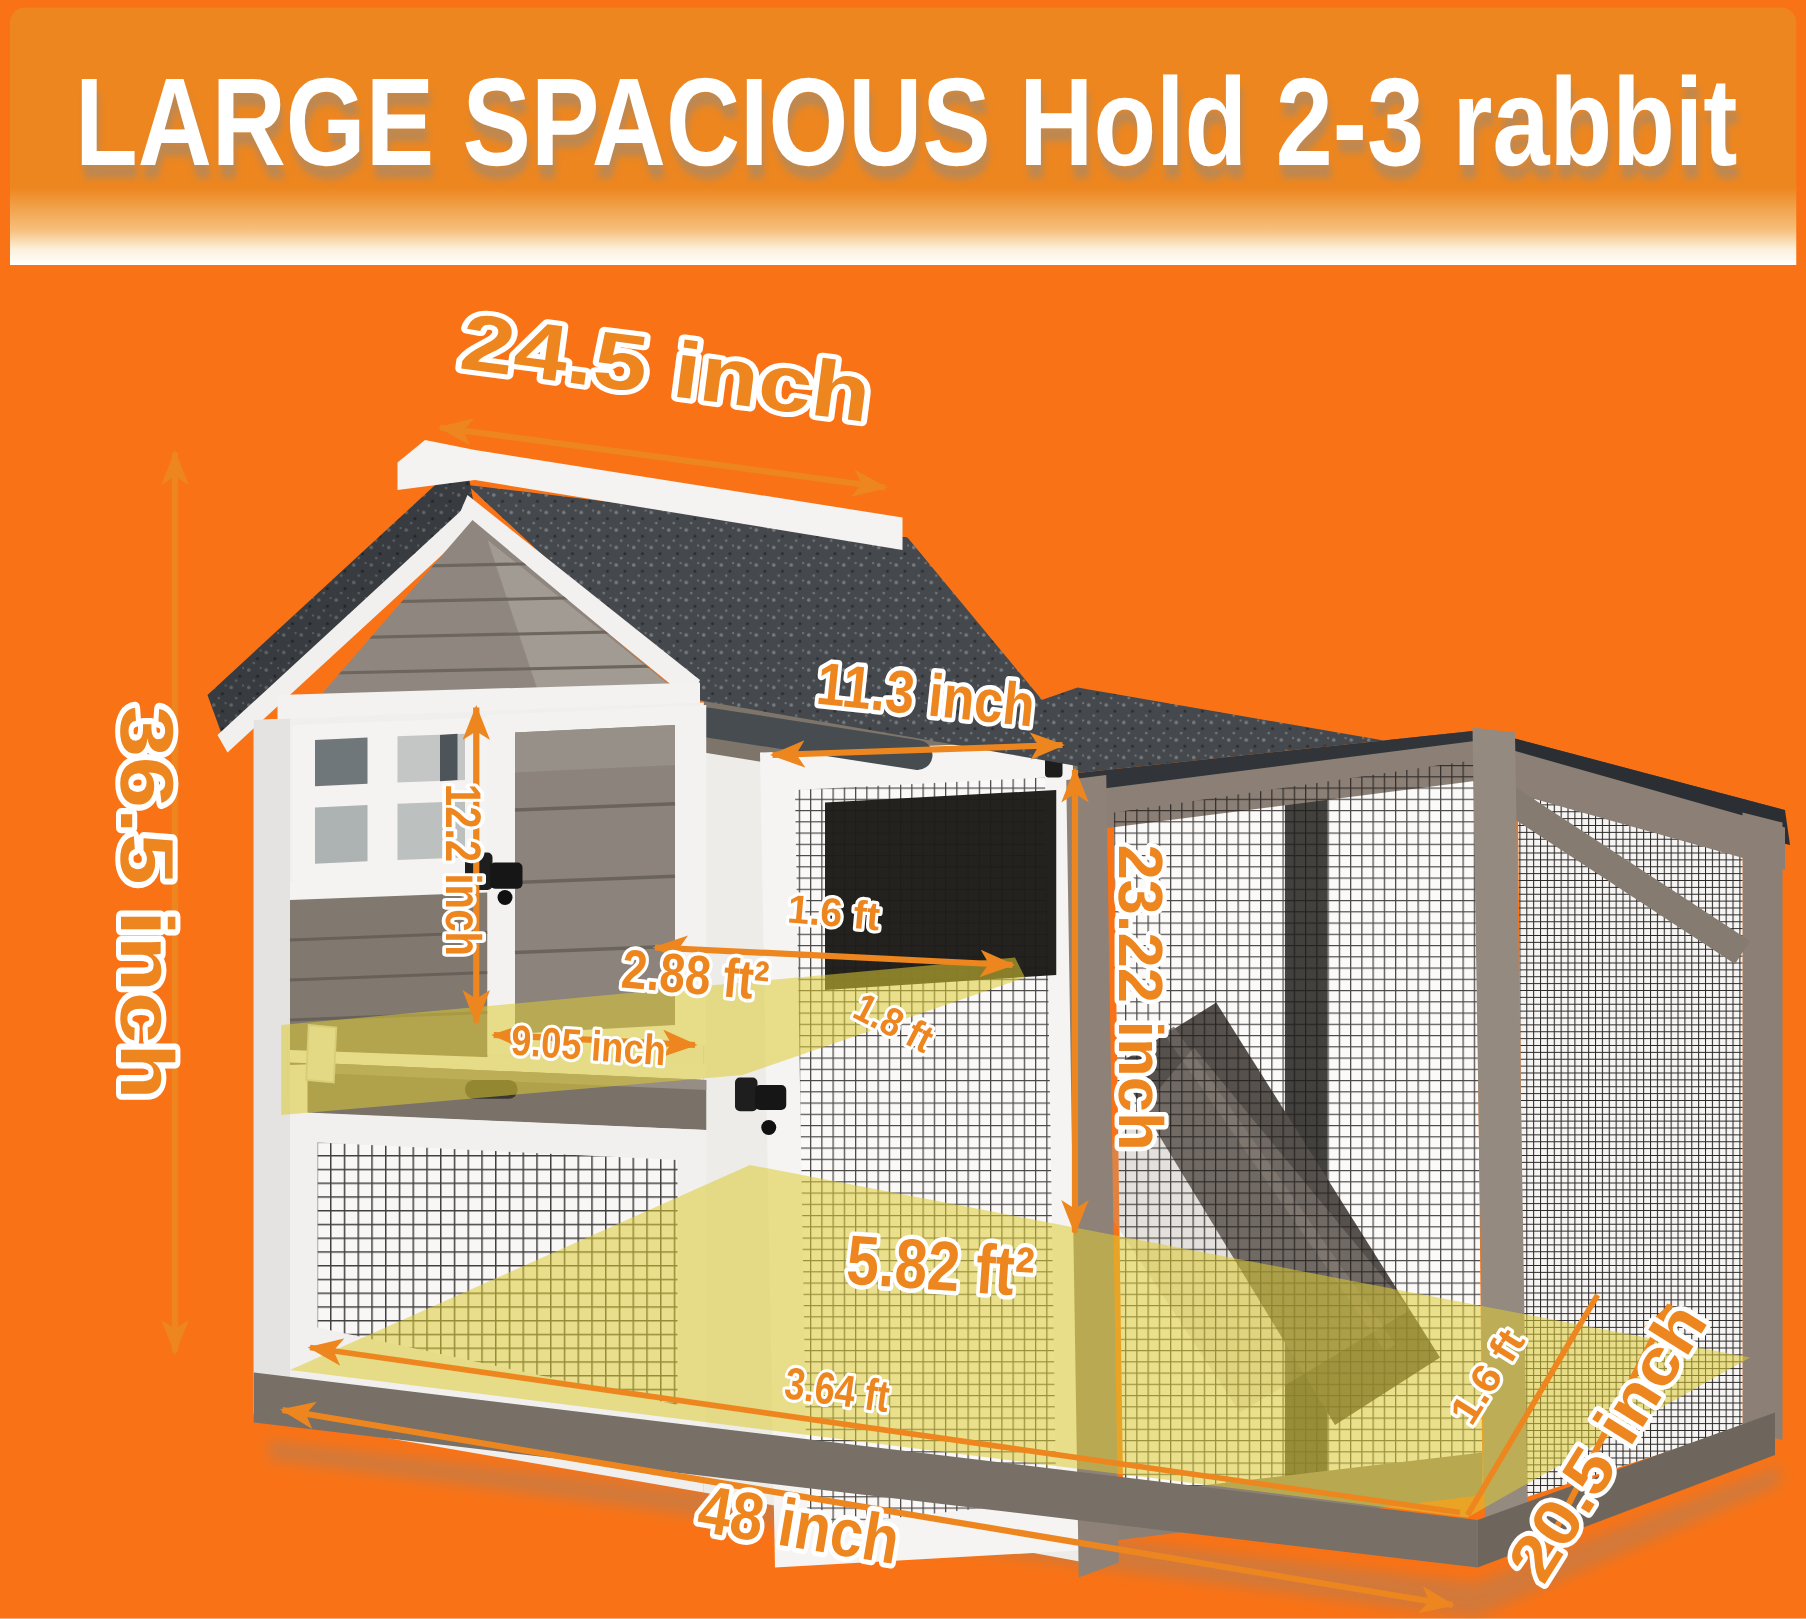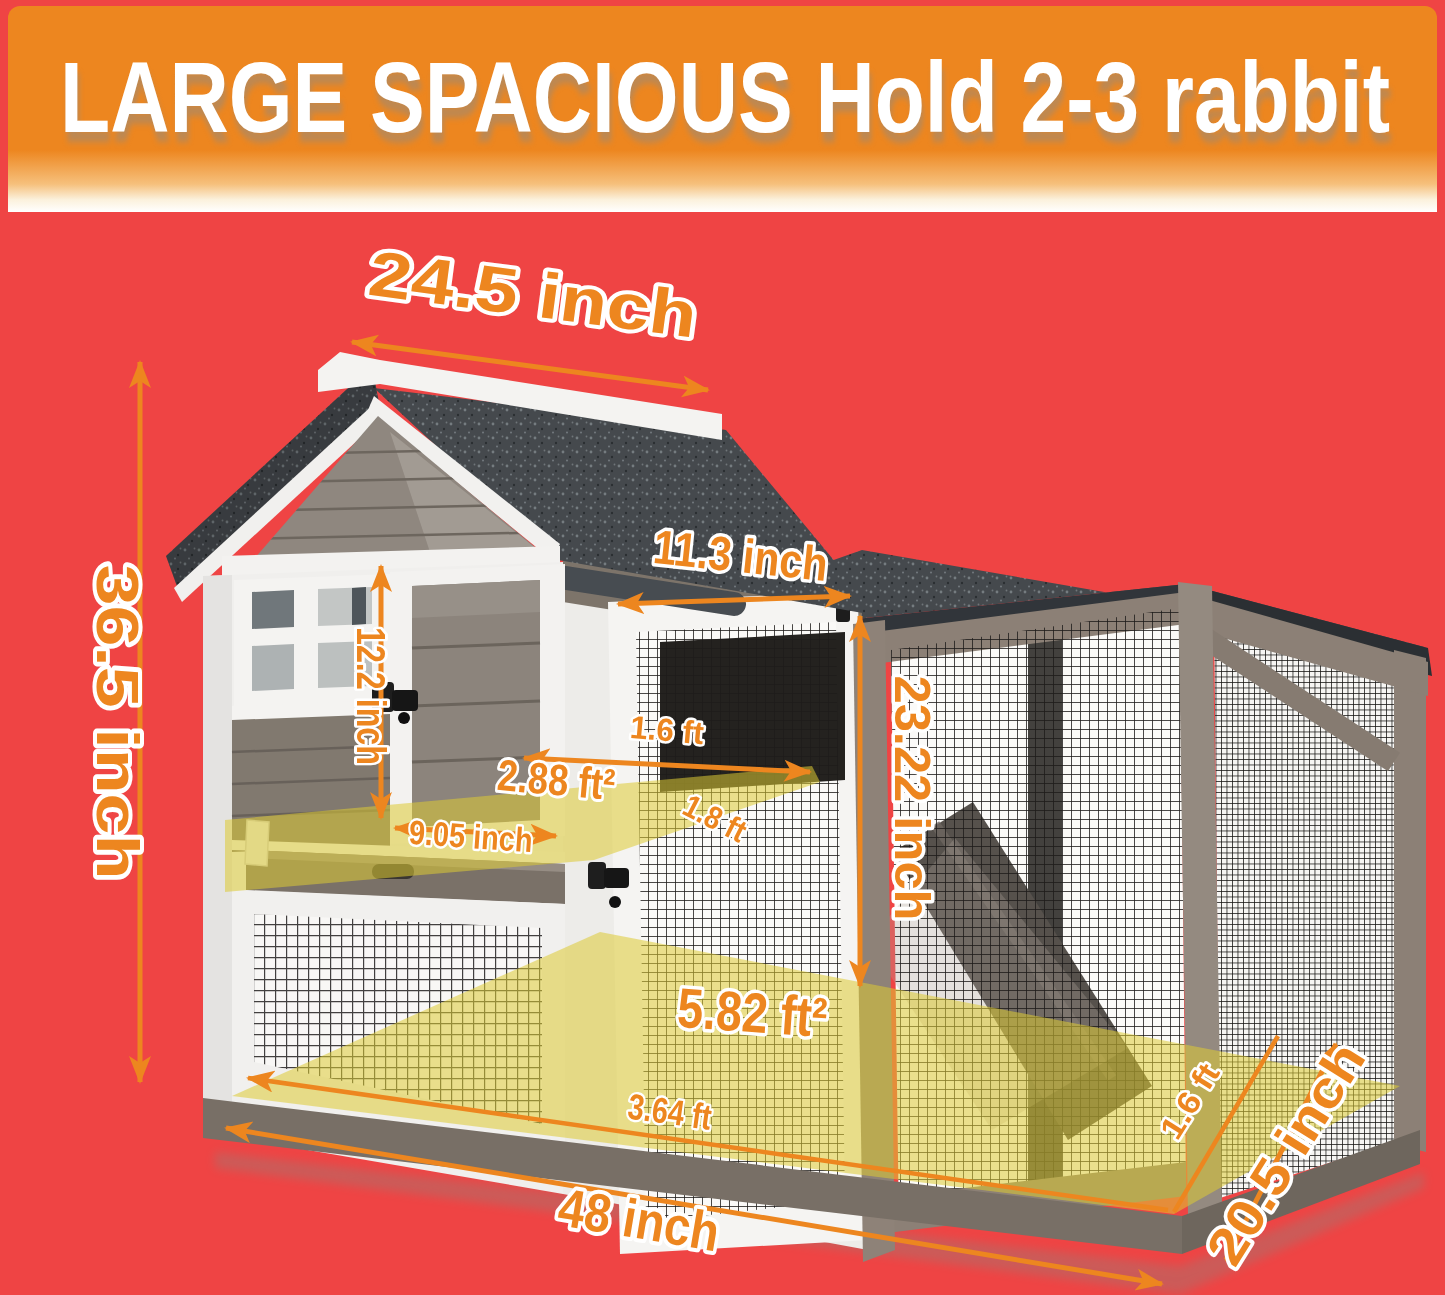--- a/index.html
+++ b/index.html
@@ -1,16 +1,16 @@
 <!DOCTYPE html>
 <html><head>
 <meta charset="utf-8">
 <style>
   html,body{margin:0;padding:0;background:#ffffff;}
-  .stage{position:relative;width:1445px;height:1295px;background:#ef4444;overflow:hidden;
+  .stage{position:relative;width:1445px;height:1295px;background:#f97316;overflow:hidden;
          font-family:"Liberation Sans","DejaVu Sans",sans-serif;}
   svg{display:block}
   .dim{font-family:"Liberation Sans","DejaVu Sans",sans-serif;font-weight:700;
        fill:#ED861F;stroke:#FFFFFF;paint-order:stroke;stroke-linejoin:round;}
   .bannertxt{font-family:"Liberation Sans","DejaVu Sans",sans-serif;font-weight:700;fill:#FFFFFF;}
   .bannershadow{font-family:"Liberation Sans","DejaVu Sans",sans-serif;font-weight:700;fill:#8e8a84;opacity:.5;}
 </style>
 </head>
 <body>
 

